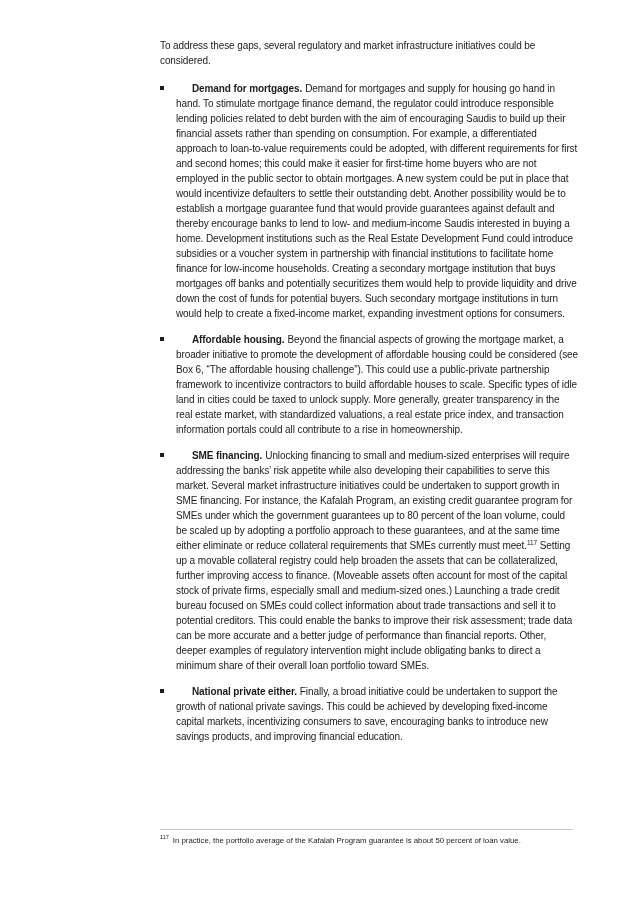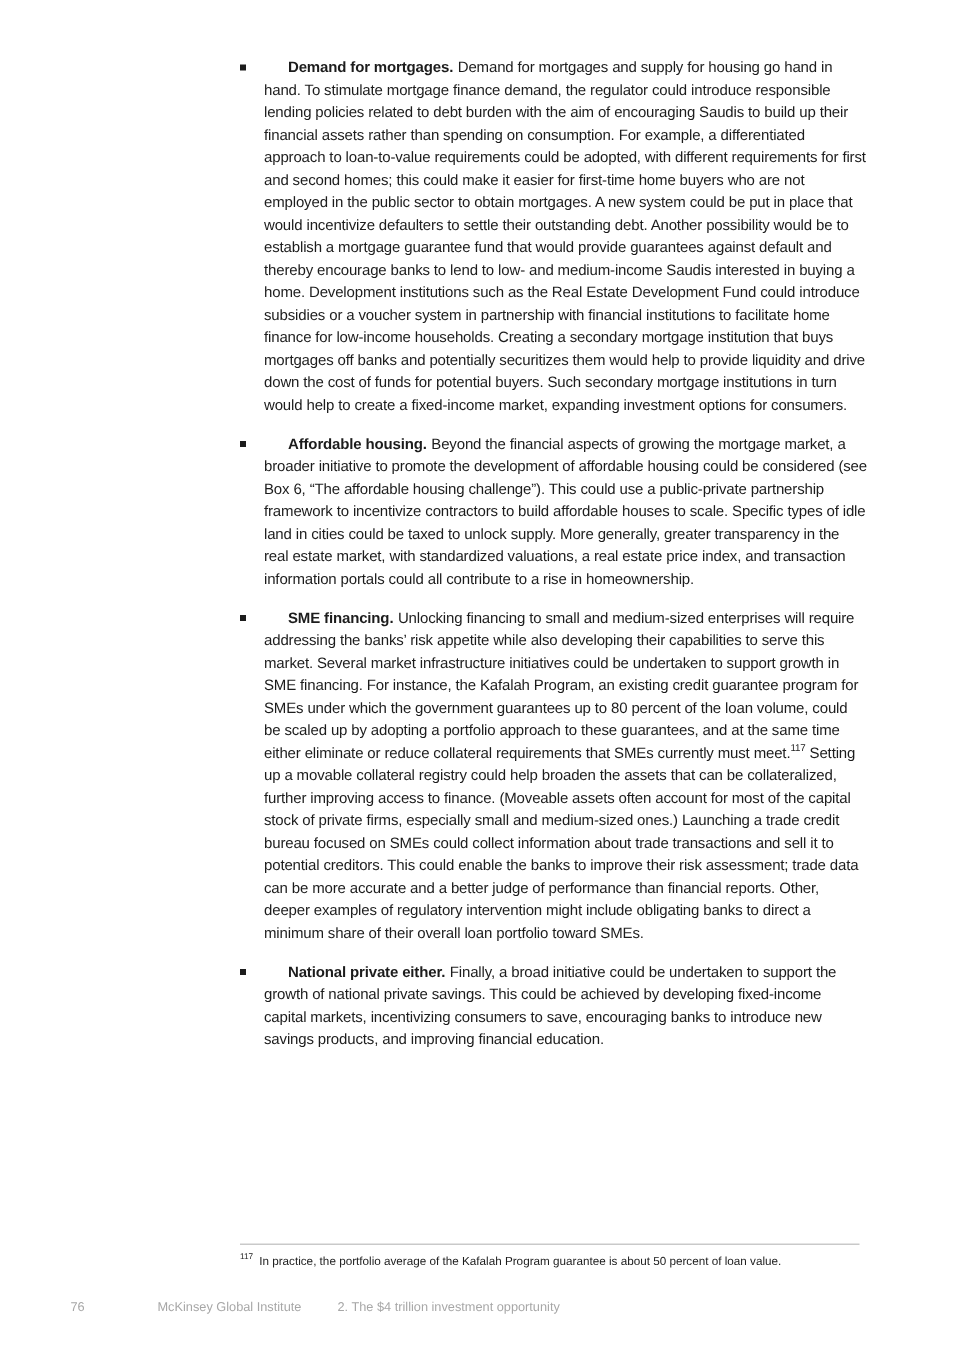--- a/index.html
+++ b/index.html
@@ -83,20 +83,21 @@
   .footer .institute   { position: absolute; left: 105px; }
   .footer .chapter     { position: absolute; left: 225px; }
 </style>
 </head>
 <body>
 
 <div class="page">
 
   <div class="content">
 
+    <p class="intro">To address these gaps, several regulatory and market infrastructure initiatives could be considered.</p>
 
     <ul class="bullet-list">
 
       <li class="bullet-item">
         <span class="bullet-marker"></span>
         <p class="bullet-text"><span class="lead">Demand for mortgages.</span><span>Demand for mortgages and supply for housing go hand in hand. To stimulate mortgage finance demand, the regulator could introduce responsible lending policies related to debt burden with the aim of encouraging Saudis to build up their financial assets rather than spending on consumption. For example, a differentiated approach to loan-to-value requirements could be adopted, with different requirements for first and second homes; this could make it easier for first-time home buyers who are not employed in the public sector to obtain mortgages. A new system could be put in place that would incentivize defaulters to settle their outstanding debt. Another possibility would be to establish a mortgage guarantee fund that would provide guarantees against default and thereby encourage banks to lend to low- and medium-income Saudis interested in buying a home. Development institutions such as the Real Estate Development Fund could introduce subsidies or a voucher system in partnership with financial institutions to facilitate home finance for low-income households. Creating a secondary mortgage institution that buys mortgages off banks and potentially securitizes them would help to provide liquidity and drive down the cost of funds for potential buyers. Such secondary mortgage institutions in turn would help to create a fixed-income market, expanding investment options for consumers.</span></p>
       </li>
 
       <li class="bullet-item">
         <span class="bullet-marker"></span>
@@ -114,19 +115,14 @@
       </li>
 
     </ul>
   </div>
 
   <div class="footnote-section">
     <hr class="footnote-rule">
     <p class="footnote"><sup class="ref">117</sup><span>In practice, the portfolio average of the Kafalah Program guarantee is about 50 percent of loan value.</span></p>
   </div>
 
-  <div class="footer">
-    <span class="page-number">76</span>
-    <span class="institute">McKinsey Global Institute</span>
-    <span class="chapter">2. The $4 trillion investment opportunity</span>
-  </div>
 
 </div>
 
 </body></html>

